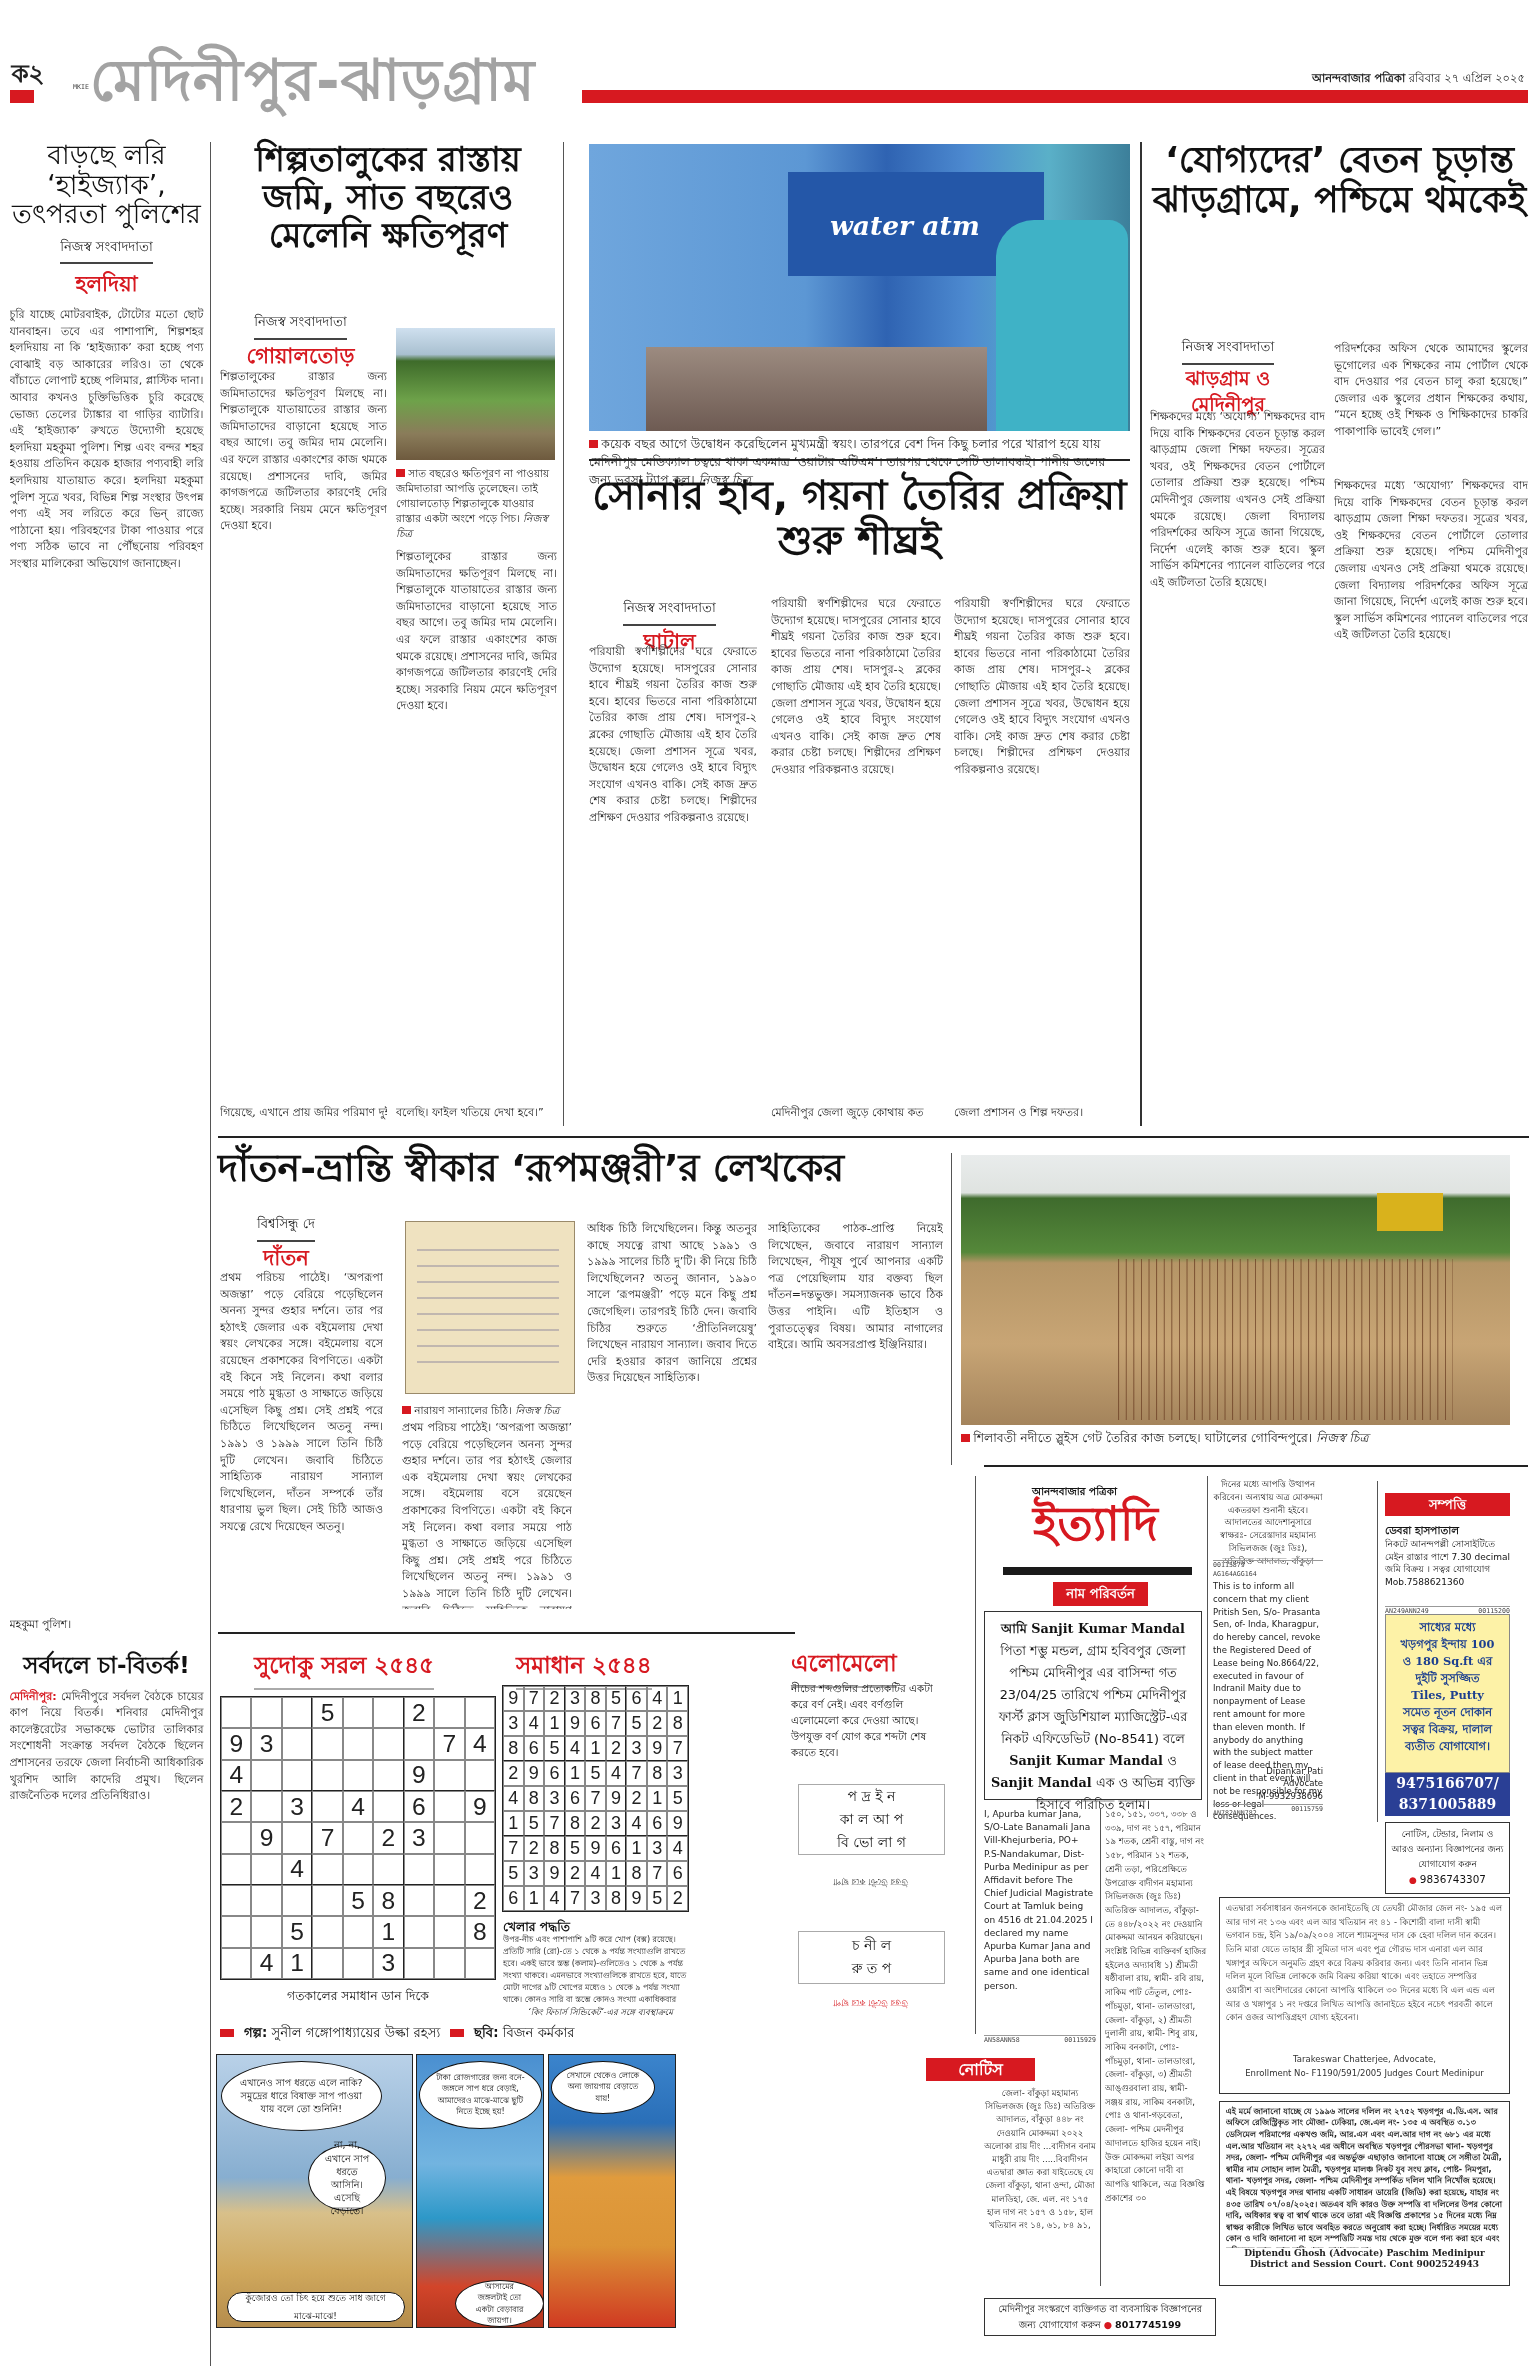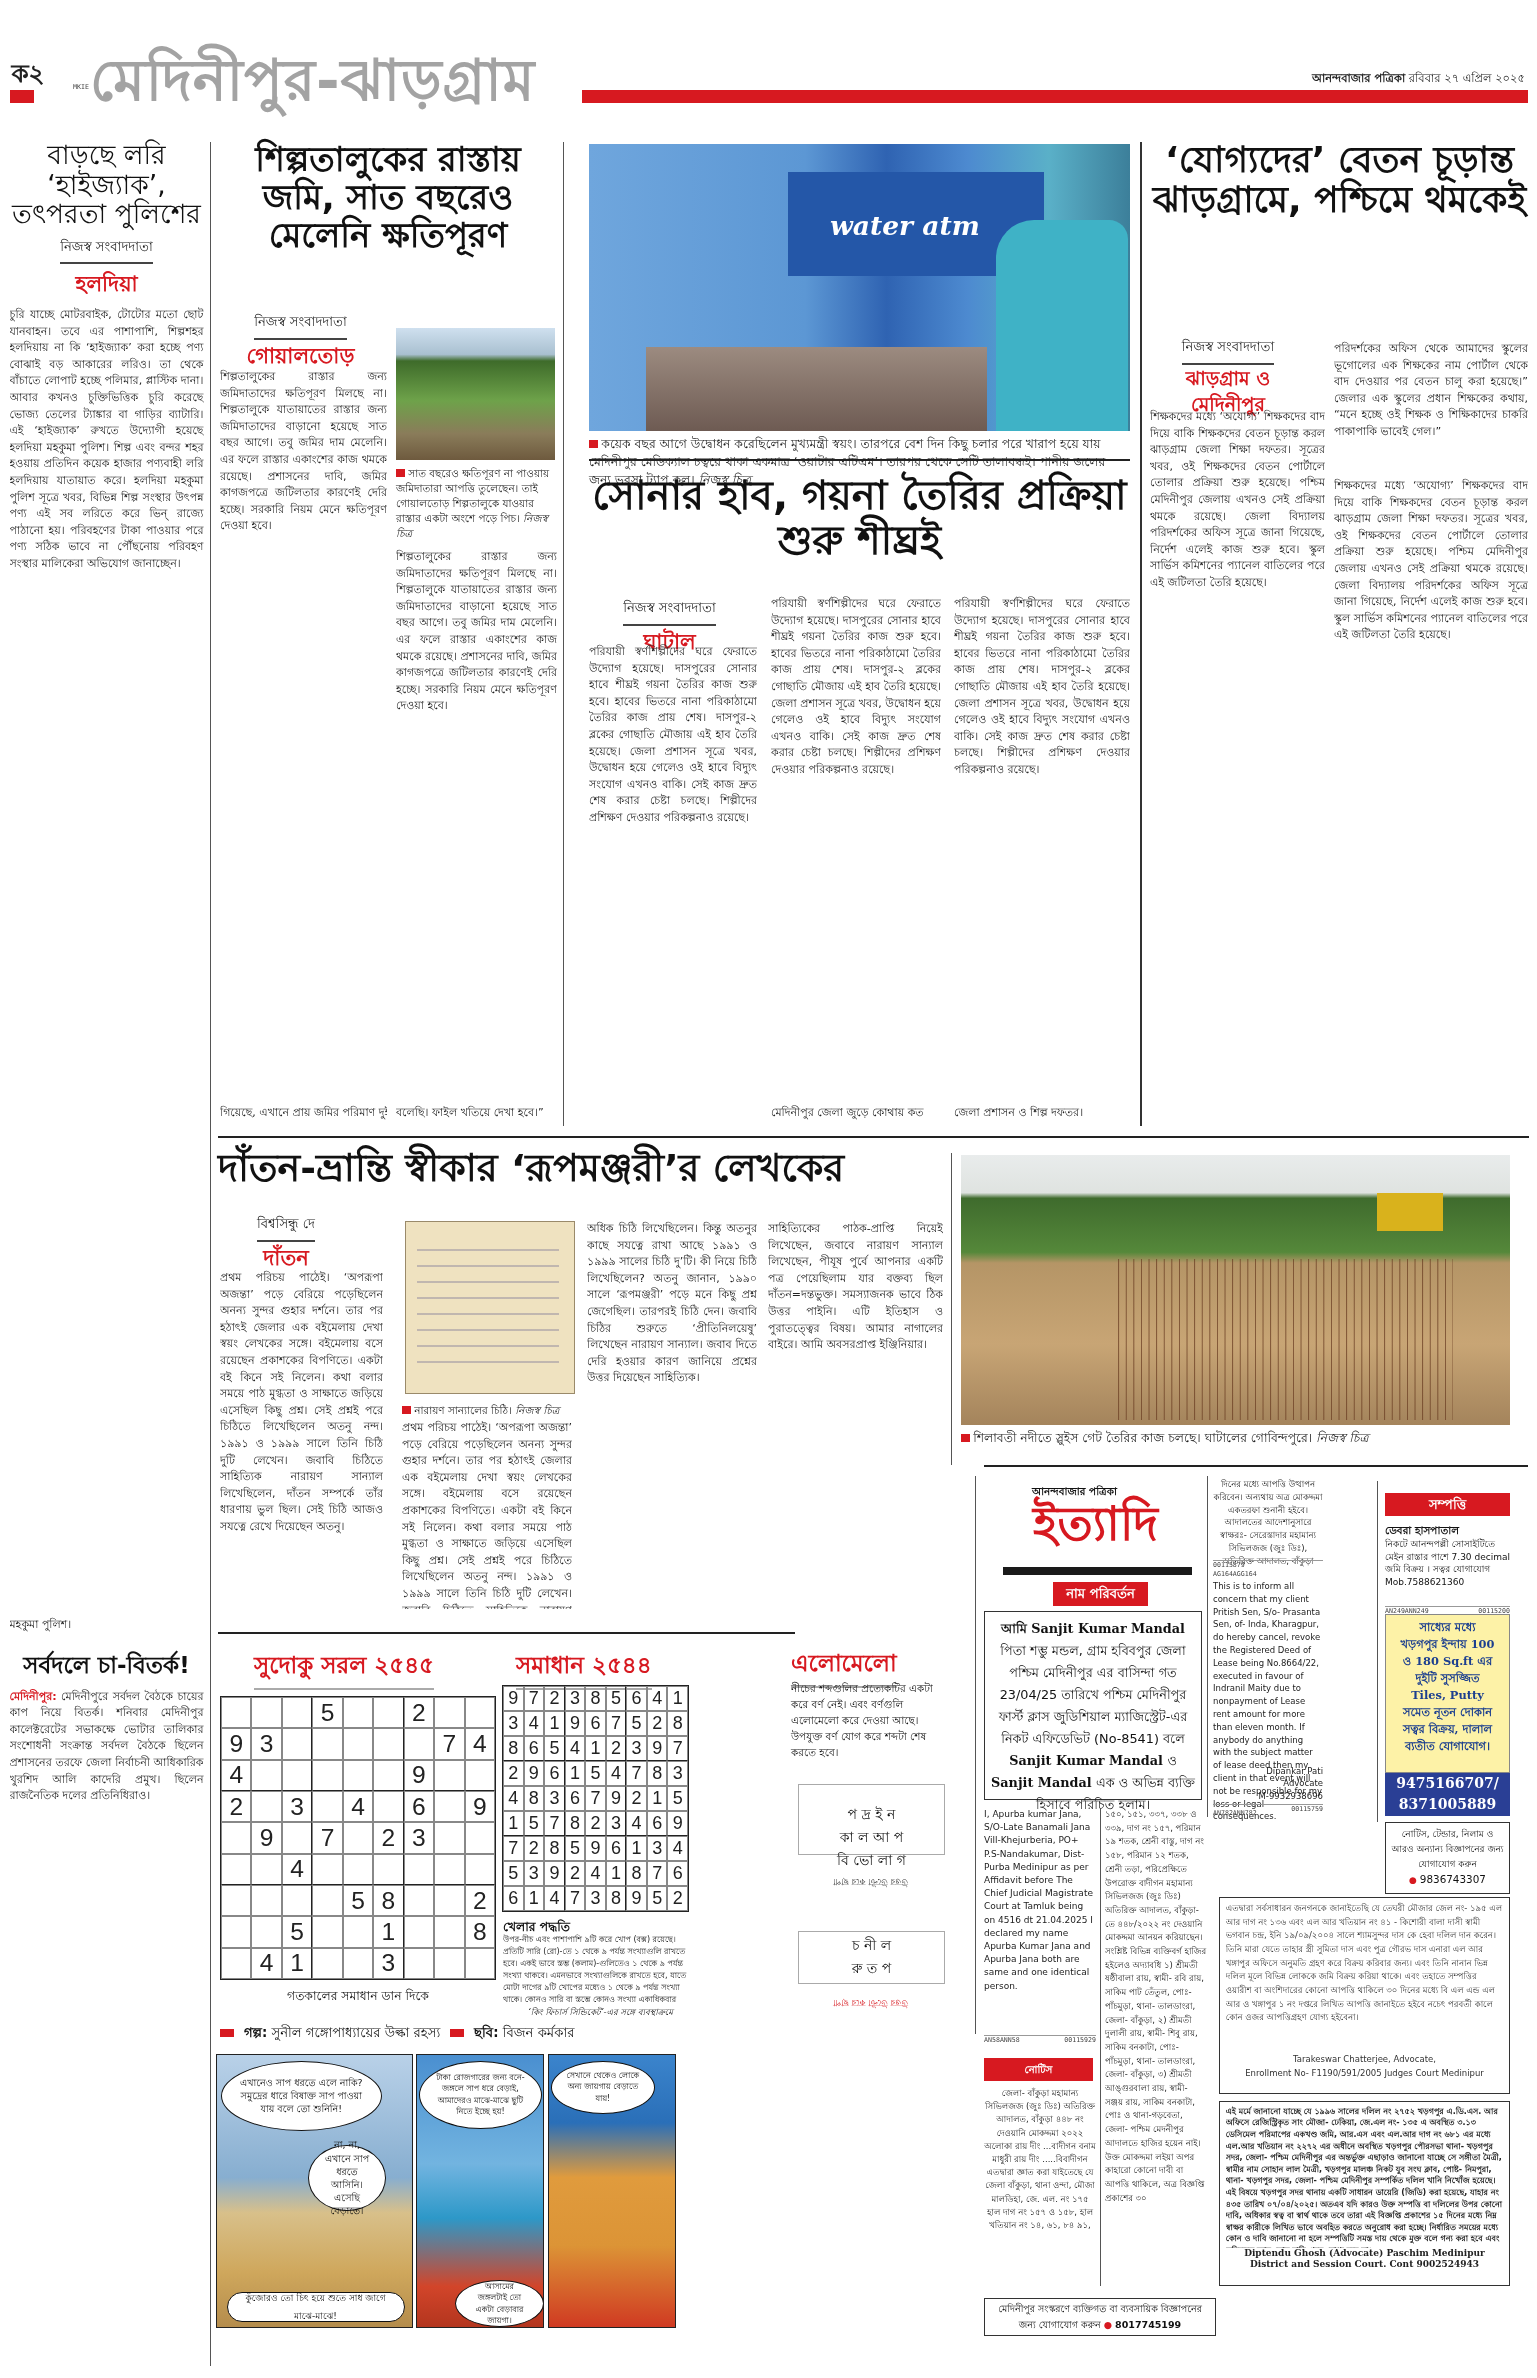--- a/index.html
+++ b/index.html
@@ -301,21 +301,21 @@
     <div>9</div>
     <div>5</div>
     <div>2</div>
   </div>
 <div class="abs" style="left:503px;top:1918px;font-family:'DejaVu Sans',sans-serif;font-size:12.3px;font-weight:bold">খেলার পদ্ধতি</div>
 <div class="abs" style="left:503px;top:1934px;width:187px;font-family:'DejaVu Sans',sans-serif;font-size:8px;line-height:12px;color:#222;height:68px;overflow:hidden">উপর-নীচ এবং পাশাপাশি ৯টি করে খোপ (বক্স) রয়েছে। প্রতিটি সারি (রো)-তে ১ থেকে ৯ পর্যন্ত সংখ্যাগুলি রাখতে হবে। একই ভাবে স্তম্ভ (কলাম)-গুলিতেও ১ থেকে ৯ পর্যন্ত সংখ্যা থাকবে। এমনভাবে সংখ্যাগুলিকে রাখতে হবে, যাতে মোটা দাগের ৯টি খোপের মধ্যেও ১ থেকে ৯ পর্যন্ত সংখ্যা থাকে। কোনও সারি বা স্তম্ভে কোনও সংখ্যা একাধিকবার লেখা যাবে না।</div>
 <div class="abs" style="left:528px;top:2006px;font-family:'DejaVu Sans',sans-serif;font-size:8.5px;font-style:italic">‘কিং ফিচার্স সিন্ডিকেট’-এর সঙ্গে ব্যবস্থাক্রমে</div>
 
 <div class="abs red" style="left:791px;top:1645px;font-family:'DejaVu Sans',sans-serif;font-weight:bold;font-size:23px;border-bottom:2.8px solid #aaa;padding-bottom:1.9px">এলোমেলো</div>
 <div class="abs" style="left:791px;top:1680px;width:156px;font-family:'DejaVu Sans',sans-serif;font-size:10.4px;line-height:16px">নীচের শব্দগুলির প্রত্যেকটির একটা করে বর্ণ নেই। এবং বর্ণগুলি এলোমেলো করে দেওয়া আছে। উপযুক্ত বর্ণ যোগ করে শব্দটা শেষ করতে হবে।</div>
-<div class="abs" id="jumble1" style="left:798px;top:1784px;width:147px;height:71px;border:0.9px solid #aaa;font-family:'DejaVu Sans',sans-serif;font-size:14px;text-align:center;line-height:23px;padding-top:18px">
+<div class="abs" id="jumble1" style="left:798px;top:1784px;width:147px;height:71px;border:0.9px solid #aaa;font-family:'DejaVu Sans',sans-serif;font-size:14px;text-align:center;line-height:23px;padding-top:0">
     <div>প দ্র ই ন</div>
     <div>কা ল আ প</div>
     <div>বি ভো লা গ</div>
   </div>
 <div class="abs" style="left:833px;top:1874px;font-family:'DejaVu Sans',sans-serif;font-size:8.5px;transform:rotate(180deg);color:#333">উত্তর উল্টো করে ছাপা</div>
 <div class="abs" id="jumble2" style="left:798px;top:1931px;width:147px;height:53px;border:0.9px solid #aaa;font-family:'DejaVu Sans',sans-serif;font-size:14px;text-align:center;line-height:23px;padding-top:1.9px">
     <div>চ নী ল</div>
     <div>রু ত প</div>
   </div>
 <div class="abs" style="left:833px;top:1995px;font-family:'DejaVu Sans',sans-serif;font-size:8.5px;transform:rotate(180deg);color:#d71920">উত্তর উল্টো করে ছাপা</div>
@@ -356,21 +356,21 @@
   <span style="font-weight:normal">ও</span>
   <span style="font-family:'DejaVu Serif',serif">Sanjit Mandal</span>
   <span style="font-weight:normal">এক ও অভিন্ন ব্যক্তি হিসাবে পরিচিত হলাম।</span>
 </div>
 
 <div class="abs small-en" style="left:984px;top:1808px;width:112px;font-size:9px;line-height:13.2px">I, Apurba kumar Jana, S/O-Late Banamali Jana Vill-Khejurberia, PO+ P.S-Nandakumar, Dist-Purba Medinipur as per Affidavit before The Chief Judicial Magistrate Court at Tamluk being on 4516 dt 21.04.2025 I declared my name Apurba Kumar Jana and Apurba Jana both are same and one identical person.</div>
 <div class="abs mono-tag" style="left:984px;top:2035px;width:112px;border-top:0.9px solid #999">
   <span>AN58ANN58</span>
   <span style="float:right">00115929</span>
 </div>
-<div class="abs redbg" style="left:984px;top:2058px;width:109px;height:23px;color:#fff;text-align:center;font-family:'DejaVu Sans',sans-serif;font-weight:bold;font-size:10px;line-height:23px">নোটিস</div>
+<div class="abs redbg" style="left:926px;top:2058px;width:109px;height:23px;color:#fff;text-align:center;font-family:'DejaVu Sans',sans-serif;font-weight:bold;font-size:16px;line-height:23px">নোটিস</div>
 <div class="abs small-en" style="left:984px;top:2087px;width:112px;font-size:8.5px;line-height:13.2px;text-align:center;height:208px;overflow:hidden">জেলা- বাঁকুড়া মহামান্য সিভিলজজ (জুঃ ডিঃ) অতিরিক্ত আদালত, বাঁকুড়া ৪৪৮ নং দেওয়ানি মোকদ্দমা ২০২২ অলোকা রায় দীং ...বাদীগন বনাম মাধুরী রায় দীং .....বিবাদীগন এতদ্বারা জ্ঞাত করা যাইতেছে যে জেলা বাঁকুড়া, থানা ওন্দা, মৌজা মালডিহা, জে. এল. নং ১৭৫ হাল দাগ নং ১৫৭ ও ১৫৮, হাল খতিয়ান নং ১৪, ৬১, ৮৪ ৯১,</div>
 <div class="vr" style="left:1100px;top:1808px;height:478px"></div>
 <div class="abs small-en" style="left:1105px;top:1808px;width:102px;font-size:8.5px;line-height:13.7px;height:483px;overflow:hidden">১৫০, ১৫১, ৩৩৭, ৩৩৮ ও ৩৩৯, দাগ নং ১৫৭, পরিমান ১৯ শতক, শ্রেনী বাস্তু, দাগ নং ১৫৮, পরিমান ১২ শতক, শ্রেনী তড়া, পরিপ্রেক্ষিতে উপরোক্ত বাদীগন মহামান্য সিভিলজজ (জুঃ ডিঃ) অতিরিক্ত আদালত, বাঁকুড়া-তে ৪৪৮/২০২২ নং দেওয়ানি মোকদ্দমা আনয়ন করিয়াছেন। সংশ্লিষ্ট বিভিন্ন ব্যক্তিবর্গ হাজির হইলেও অদ্যাবধি ১) শ্রীমতী ষষ্ঠীবালা রায়, স্বামী- রবি রায়, সাকিম পাট তেঁতুল, পোঃ- পাঁচমুড়া, থানা- তালডাংরা, জেলা- বাঁকুড়া, ২) শ্রীমতী দুলালী রায়, স্বামী- শিবু রায়, সাকিম বনকাটা, পোঃ- পাঁচমুড়া, থানা- তালডাংরা, জেলা- বাঁকুড়া, ৩) শ্রীমতী আঙ্গুরবালা রায়, স্বামী- সঞ্জয় রায়, সাকিম বনকাটা, পোঃ ও থানা-গড়বেতা, জেলা- পশ্চিম মেদনীপুর আদালতে হাজির হয়েন নাই। উক্ত মোকদ্দমা লইয়া অপর কাহারো কোনো দাবী বা আপত্তি থাকিলে, অত্র বিজ্ঞপ্তি প্রকাশের ৩০</div>
 
 <div class="ad-box" style="left:984px;top:2298px;width:232px;height:38px;padding:1.9px 3.8px;font-family:'DejaVu Sans',sans-serif;font-size:9.5px;line-height:16px;text-align:center">
   <span>মেদিনীপুর সংস্করণে ব্যক্তিগত বা ব্যবসায়িক বিজ্ঞাপনের জন্য যোগাযোগ করুন</span>
   <span class="red">●</span>
   <b>8017745199</b>
 </div>
 

